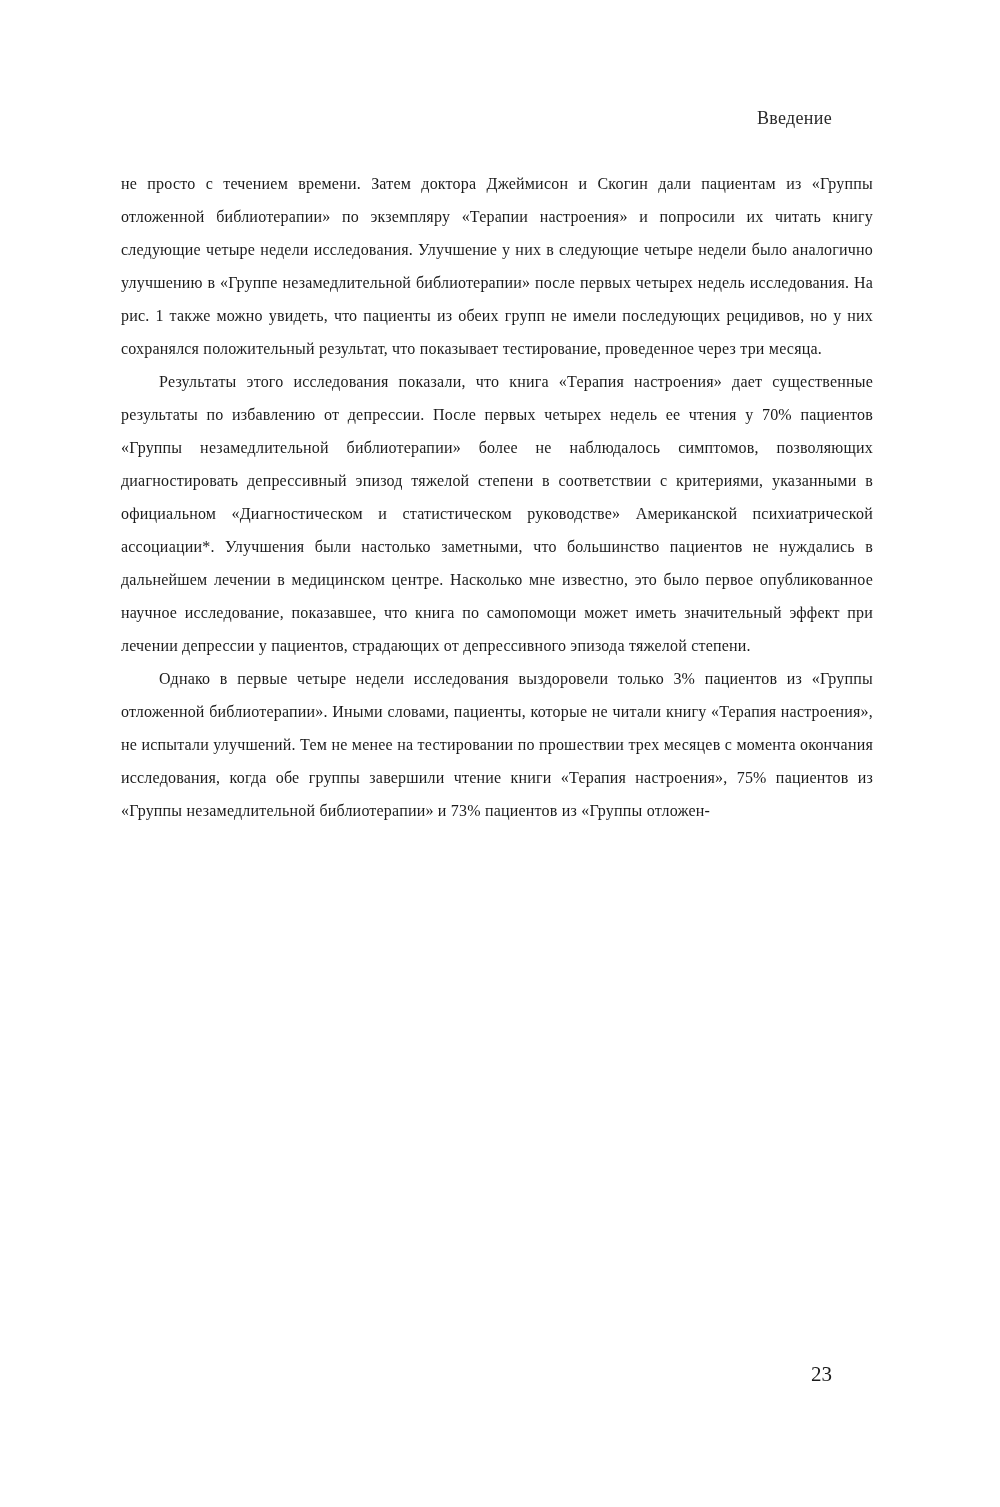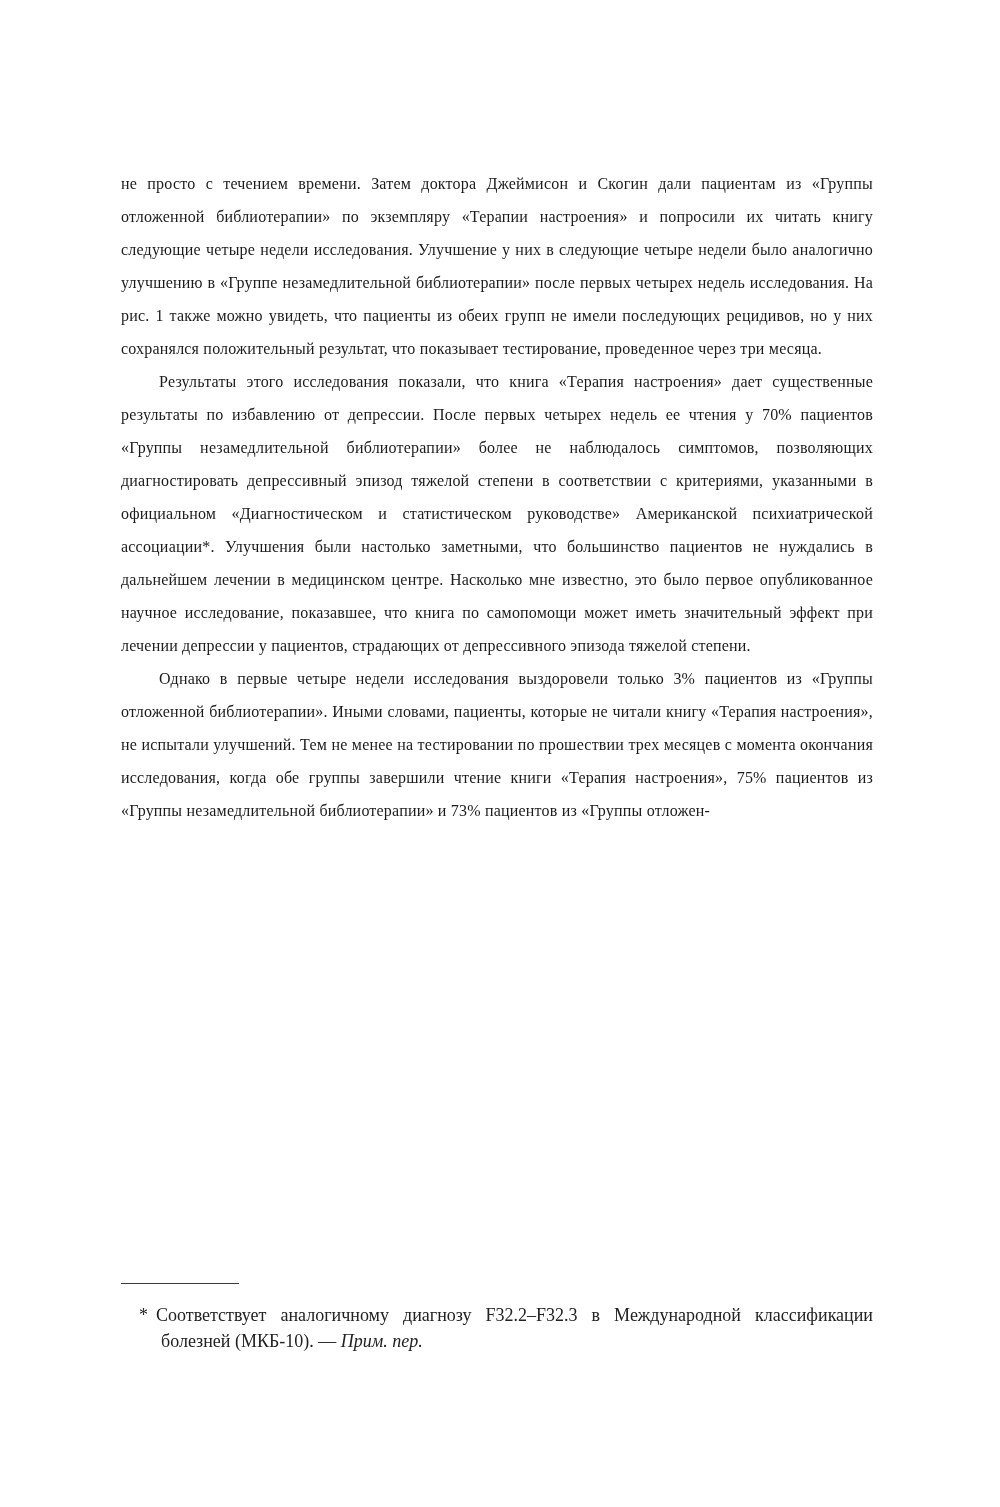--- a/index.html
+++ b/index.html
@@ -79,26 +79,24 @@
     text-align: right;
     font-size: 21px;
     color: #1b1b1b;
   }
 </style>
 </head>
 <body>
 
 <div class="page">
 
+  <div class="running-head">Введение</div>
 
   <div class="body-text" lang="ru">
     <p>не просто с течением времени. Затем доктора Джеймисон и Скогин дали пациентам из «Группы отложенной библиотерапии» по экземпляру «Терапии настроения» и попросили их читать книгу следующие четыре недели исследования. Улучшение у них в следующие четыре недели было аналогично улучшению в «Группе незамедлительной библиотерапии» после первых четырех недель исследования. На рис. 1 также можно увидеть, что пациенты из обеих групп не имели последующих рецидивов, но у них сохранялся положительный результат, что показывает тестирование, проведенное через три месяца.</p>
     <p class="indent">Результаты этого исследования показали, что книга «Терапия настроения» дает существенные результаты по избавлению от депрессии. После первых четырех недель ее чтения у 70% пациентов «Группы незамедлительной библиотерапии» более не наблюдалось симптомов, позволяющих диагностировать депрессивный эпизод тяжелой степени в соответствии с критериями, указанными в официальном «Диагностическом и статистическом руководстве» Американской психиатрической ассоциации*. Улучшения были настолько заметными, что большинство пациентов не нуждались в дальнейшем лечении в медицинском центре. Насколько мне известно, это было первое опубликованное научное исследование, показавшее, что книга по самопомощи может иметь значительный эффект при лечении депрессии у пациентов, страдающих от депрессивного эпизода тяжелой степени.</p>
     <p class="indent">Однако в первые четыре недели исследования выздоровели только 3% пациентов из «Группы отложенной библиотерапии». Иными словами, пациенты, которые не читали книгу «Терапия настроения», не испытали улучшений. Тем не менее на тестировании по прошествии трех месяцев с момента окончания исследования, когда обе группы завершили чтение книги «Терапия настроения», 75% пациентов из «Группы незамедлительной библиотерапии» и 73% пациентов из «Группы отложен-</p>
   </div>
 
-  <div class="footnote-block">
-    <div class="fn-rule"></div>
-    <p class="footnote"><span class="fn-marker">*</span><span>Соответствует аналогичному диагнозу F32.2–F32.3 в Международной классификации болезней (МКБ-10). — </span><em>Прим. пер.</em></p>
-  </div>
 
+  <div class="page-number">23</div>
 
 </div>
 
 </body></html>

